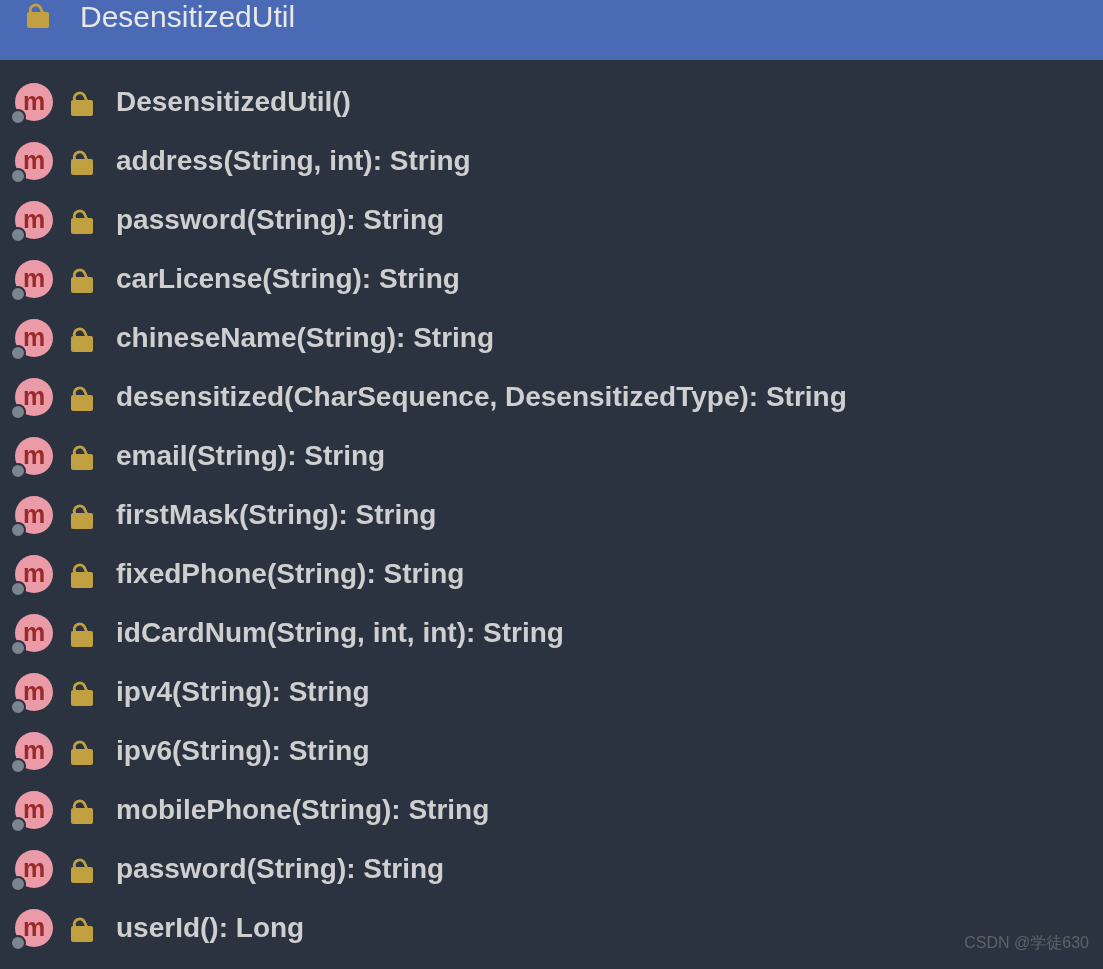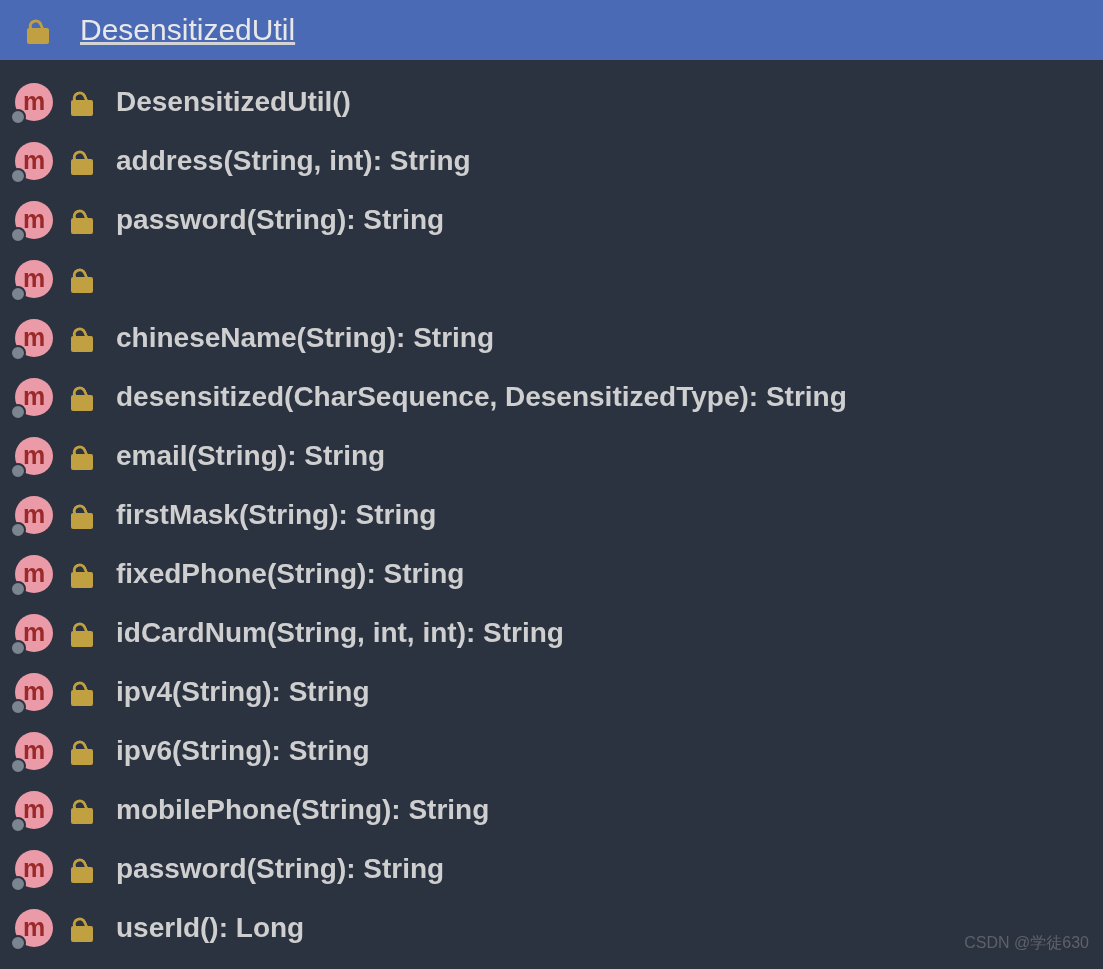--- a/index.html
+++ b/index.html
@@ -10,24 +10,23 @@
       color: #d4d4d4;
       width: 1103px;
       height: 969px;
       overflow: hidden;
       position: relative;
     }
     .header-bar {
       background: #4a6ab5;
       height: 60px;
       display: flex;
-      align-items: center;
+      align-items: flex-start;
       padding-left: 24px;
       gap: 28px;
-      text-decoration: underline;
     }
     .header-title {
       color: #e8e8e8;
       font-size: 30px;
       font-weight: 400;
     }
     .rows {
       padding-top: 12px;
     }
     .row {
@@ -166,20 +165,21 @@
 
   <div class="row">
     <span class="method-icon">
       <span class="method-circle">m</span>
       <span class="method-overlay"></span>
     </span>
     <span class="lock-icon open">
       <span class="lock-shackle"></span>
         <span class="lock-body"></span>
     </span>
+    <span class="row-label">carLicense(String): String</span>
   </div>
 
   <div class="row">
     <span class="method-icon">
       <span class="method-circle">m</span>
       <span class="method-overlay"></span>
     </span>
     <span class="lock-icon open">
       <span class="lock-shackle"></span>
         <span class="lock-body"></span>

